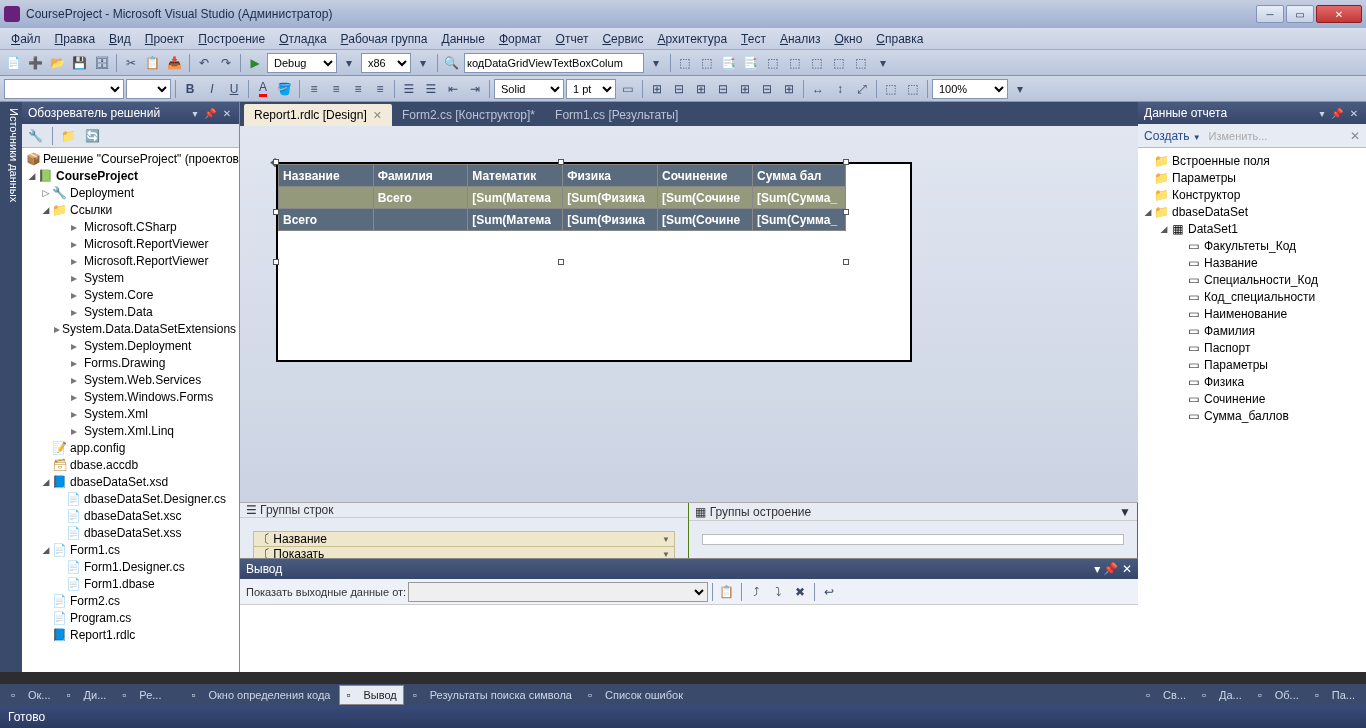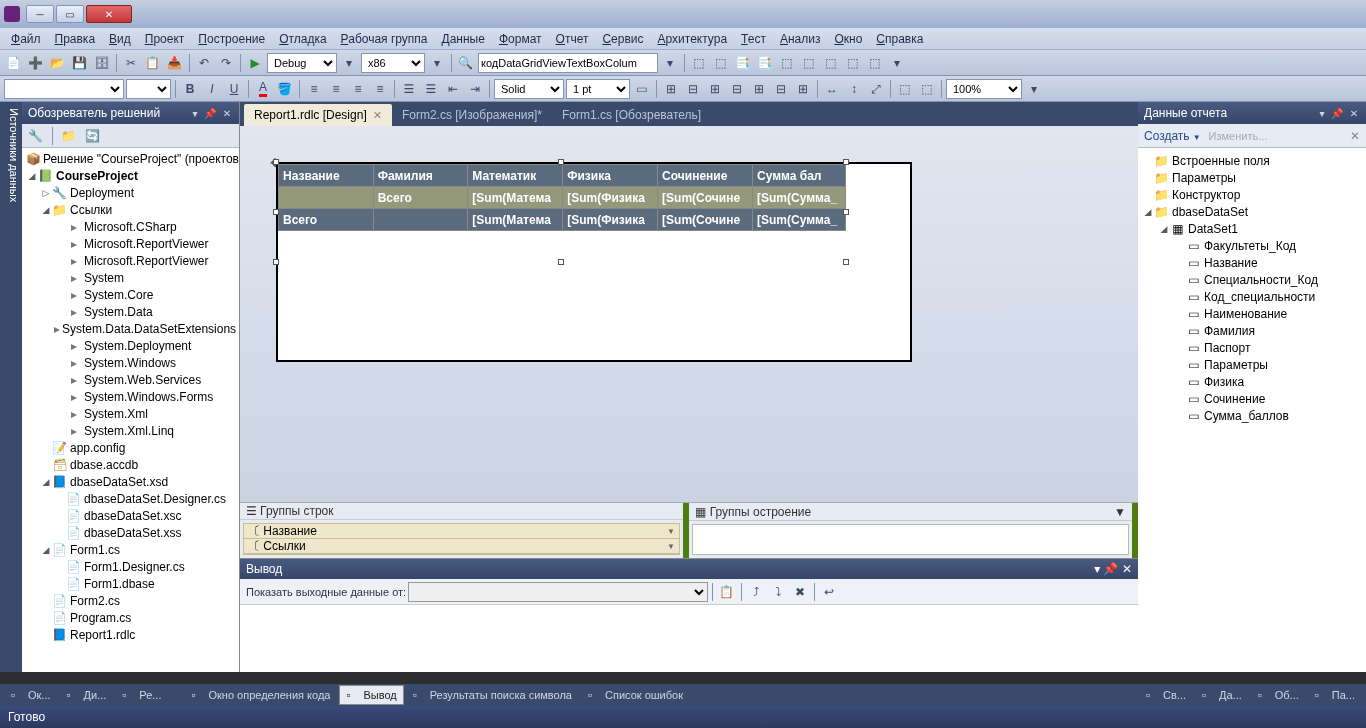--- a/index.html
+++ b/index.html
@@ -10,21 +10,21 @@
 .winbtns { display:flex; gap:2px;}
 .winbtn { width:28px; height:18px; background:linear-gradient(#e8eef9,#c6d2e6); border:1px solid #8294b8; border-radius:2px; display:flex; align-items:center; justify-content:center; color:#1b2b4a; font-size:10px; cursor:default;}
 .winbtn.close { background:linear-gradient(#e36969,#c23838); border-color:#8b2020; color:#fff; width:46px;}
 .menubar { height:22px; background:linear-gradient(#d7deec,#c6cfe3); display:flex; align-items:center; padding:0 4px; color:#1b2b4a; border-bottom:1px solid #9eadc7;}
 .menubar span { padding:2px 7px; cursor:default;}
 .menubar span u { text-decoration:underline;}
 .toolbar { height:26px; background:linear-gradient(#d0d8e8,#b9c5db); border-bottom:1px solid #8494b3; display:flex; align-items:center; padding:0 4px; gap:2px;}
 .tbbtn { width:20px; height:20px; display:flex; align-items:center; justify-content:center; border:1px solid transparent; border-radius:2px; cursor:default; color:#3a4a6a;}
 .tbsep { width:1px; height:18px; background:#8494b3; margin:0 2px;}
 .tbsel { height:20px; border:1px solid #8494b3; background:#fff; font-size:11px; padding:0 2px;}
-.tbsel.w70{width:70px;} .tbsel.w50{width:64px;} .tbsel.w180{width:180px;} .tbsel.w60{width:76px;}
+.tbsel.w70{width:70px;} .tbsel.w50{width:50px;} .tbsel.w180{width:180px;} .tbsel.w60{width:76px;}
 .sidebar-left { position:absolute; left:0; top:102px; width:22px; height:570px; background:#3a4a6a; writing-mode:vertical-rl; text-orientation:mixed; color:#fff; padding:6px 2px; font-size:11px; text-align:left; cursor:default;}
 .explorer { position:absolute; left:22px; top:102px; width:218px; height:570px; background:#f0f0f0; border-right:1px solid #888; display:flex; flex-direction:column;}
 .pane-header { height:22px; background:linear-gradient(#4a5b80,#36466a); color:#fff; display:flex; align-items:center; padding:0 6px; font-size:11px; justify-content:space-between;}
 .pane-header .phbtns { display:flex; gap:4px;}
 .pane-header .phbtn { width:12px; height:12px; color:#cdd6e8; cursor:default; display:flex; align-items:center; justify-content:center; font-size:10px;}
 .explorer-tb { height:24px; background:#e0e5ef; border-bottom:1px solid #bbb; display:flex; align-items:center; padding:0 4px; gap:4px;}
 .tree { flex:1; overflow:auto; background:#fff; padding:2px 0;}
 .node { display:flex; align-items:center; height:17px; white-space:nowrap; cursor:default; padding-right:4px;}
 .node .tw { width:12px; text-align:center; font-size:9px; color:#595959;}
 .node .ic { width:16px; height:14px; margin-right:2px; display:inline-flex; align-items:center; justify-content:center;}
@@ -46,23 +46,23 @@
 .h-bl{left:-3px;bottom:-3px;} .h-bm{left:50%;bottom:-3px;margin-left:-3px;} .h-br{right:-3px;bottom:-3px;}
 .rpt-table { border-collapse:collapse; width:568px;}
 .rpt-table th,.rpt-table td { border:1px solid #888; height:22px; padding:0 4px; font-size:12px; overflow:hidden; white-space:nowrap;}
 .rpt-table th { background:#5a6b7d; color:#fff; font-weight:bold; text-align:left;}
 .rpt-table .data-row td { background:#eef0f2; color:#444;}
 .rpt-table .data-row td.g1 { background:#93997a; color:#fff; font-weight:bold;}
 .rpt-table .sum1 td { background:#93997a; color:#fff; font-weight:bold;}
 .rpt-table .sum2 td { background:#5a6b7d; color:#fff; font-weight:bold;}
 .moveicon { position:absolute; left:30px; top:30px; width:16px; height:16px; font-size:12px; color:#555;}
 .groups { height:56px; background:#e7ebf3; border-top:1px solid #aaa; display:flex;}
-.gpane { flex:1; display:flex; flex-direction:column; border-right:6px solid #4d7c0f;}
+.gpane { flex:1; display:flex; flex-direction:column; border-right:1px solid #4d7c0f;}
 .gpane-h { height:18px; display:flex; align-items:center; padding:0 6px; gap:4px; color:#333; border-bottom:1px solid #ccc; justify-content:space-between;}
-.gpane-list { flex:1; background:#efe7cb; border:1px solid #c9bd93; margin:3px; padding:0;}
+.gpane-list { flex:1; background:#efe7cb; border:1px solid #c9bd93; margin:13px; padding:0;}
 .grow { height:15px; border-bottom:1px solid #c9bd93; display:flex; align-items:center; padding:0 4px; font-size:11px; justify-content:space-between;}
 .grow .dd { font-size:8px; color:#666;}
 .output { height:114px; background:#e7ebf3; border-top:1px solid #888; display:flex; flex-direction:column;}
 .output-h { height:20px; background:linear-gradient(#4a5b80,#36466a); color:#fff; display:flex; align-items:center; padding:0 6px; font-size:11px; justify-content:space-between;}
 .output-tb { height:26px; display:flex; align-items:center; padding:0 6px; gap:2px; border-bottom:1px solid #ccc; background:#eef1f7;}
 .output-tb .lbl { font-size:11px; color:#333;}
 .output-tb select { width:300px; height:20px; border:1px solid #999; font-size:11px;}
 .output-body { flex:1; background:#fff;}
 .rpane { position:absolute; left:1138px; top:102px; width:228px; height:570px; background:#f0f0f0; display:flex; flex-direction:column;}
 .rpane-tb { height:24px; background:#e7ebf3; border-bottom:1px solid #bbb; display:flex; align-items:center; padding:0 6px; gap:8px;}
@@ -76,20 +76,21 @@
 .bottab { height:20px; padding:0 6px; display:flex; align-items:center; gap:3px; color:#cdd6e8; font-size:11px; cursor:default; border:1px solid transparent;}
 .bottab.a { background:#e7ebf3; color:#222; border-color:#888;}
 .bticon{width:14px;height:14px;display:inline-block;}
 .spacer{flex:1;}
 </style>
 </head>
 <body>
 
 <div class="titlebar">
   <span class="vs-icon"></span>
+  <span class="title">CourseProject - Microsoft Visual Studio (Администратор)</span>
   <div class="winbtns">
     <div class="winbtn">─</div>
     <div class="winbtn">▭</div>
     <div class="winbtn close">✕</div>
   </div>
 </div>
 
 <div class="menubar" id="menubar">
     <span><u>Ф</u>айл</span>
     <span><u>П</u>равка</span>
@@ -271,21 +272,21 @@
         <span class="lbl">System.Data.DataSetExtensions</span>
       </div>
       <div class="node" style="padding-left: 32px;">
         <span class="tw"></span>
         <span class="ic ic-ref">▸</span>
         <span class="lbl">System.Deployment</span>
       </div>
       <div class="node" style="padding-left: 32px;">
         <span class="tw"></span>
         <span class="ic ic-ref">▸</span>
-        <span class="lbl">System.Windows</span>
+        <span class="lbl">Forms.Drawing</span>
       </div>
       <div class="node" style="padding-left: 32px;">
         <span class="tw"></span>
         <span class="ic ic-ref">▸</span>
         <span class="lbl">System.Web.Services</span>
       </div>
       <div class="node" style="padding-left: 32px;">
         <span class="tw"></span>
         <span class="ic ic-ref">▸</span>
         <span class="lbl">System.Windows.Forms</span>
@@ -363,24 +364,24 @@
     </div>
 </div>
 
 <div class="center">
   <div class="tabs" id="tabs">
       <div class="tab active">
         <span>Report1.rdlc [Design]</span>
         <span class="x">✕</span>
       </div>
       <div class="tab">
-        <span>Form2.cs [Изображения]*</span>
+        <span>Form2.cs [Конструктор]*</span>
       </div>
       <div class="tab">
-        <span>Form1.cs [Обозреватель]</span>
+        <span>Form1.cs [Результаты]</span>
       </div>
     </div>
   <div class="designer">
     <div class="moveicon">✥</div>
     <div class="report-frame">
       <table class="rpt-table">
         <tbody>
             <tr id="rh">
               <th style="width: 95px;">Название</th>
               <th style="width: 95px;">Фамилия</th>
@@ -423,21 +424,21 @@
     <div class="gpane">
       <div class="gpane-h">
           <span><span>☰</span> <span>Группы строк</span></span>
         </div>
       <div class="gpane-list" id="rowgroups">
           <div class="grow">
             <span>〔 Название</span>
             <span class="dd">▼</span>
           </div>
           <div class="grow">
-            <span>〔 Ссылки</span>
+            <span>〔 Показать</span>
             <span class="dd">▼</span>
           </div>
         </div>
     </div>
     <div class="gpane">
       <div class="gpane-h">
           <span><span>▦</span> <span>Группы остроение</span></span>
           <span class="dd">▼</span>
         </div>
       <div class="gpane-list" style="background:#fff;border-color:#bbb"></div>

